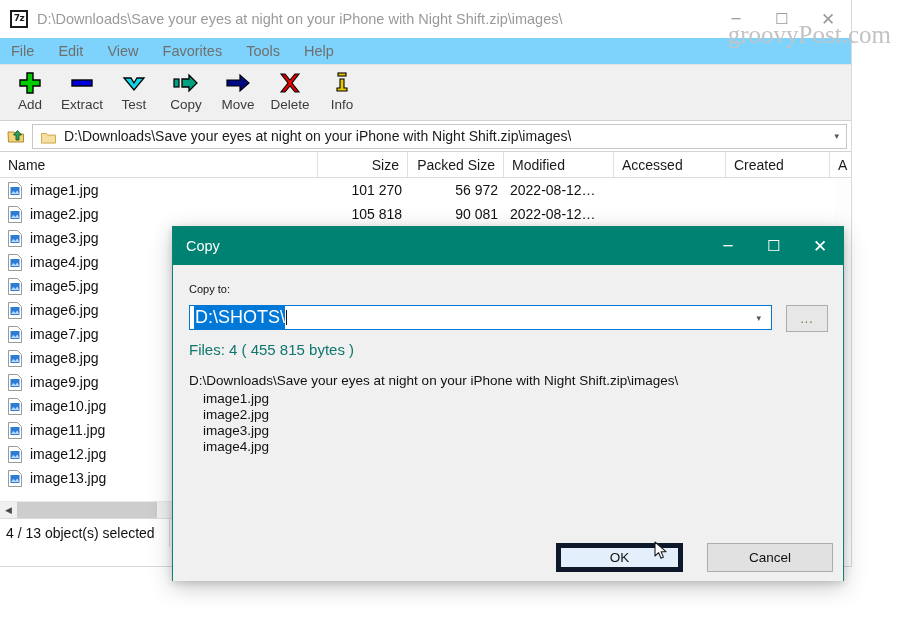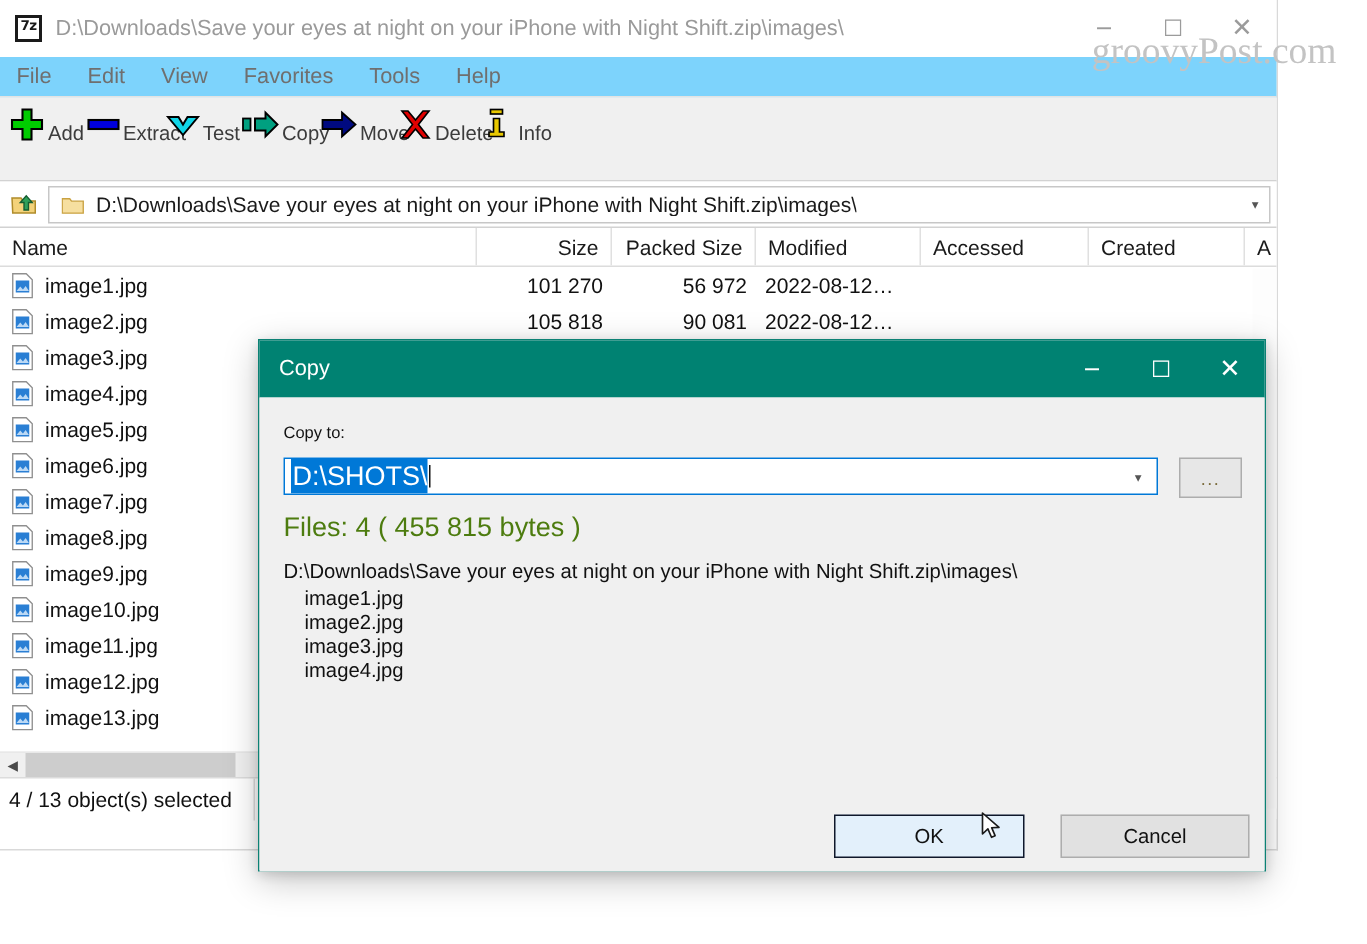--- a/index.html
+++ b/index.html
@@ -127,22 +127,22 @@
     display: flex;
     align-items: flex-start;
     padding-left: 4px;
     padding-top: 3px;
     border-bottom: 1px solid #d2d2d2;
     box-sizing: border-box;
   }
   .tool {
     width: 52px;
     display: flex;
-    flex-direction: row;
-    align-items: flex-end;
+    flex-direction: column;
+    align-items: center;
     justify-content: flex-start;
   }
   .tool-ico {
     height: 26px;
     width: 30px;
     display: flex;
     align-items: center;
     justify-content: center;
     margin-top: 2px;
   }
@@ -427,22 +427,22 @@
     align-items: center;
     justify-content: center;
     font-size: 12px;
     color: #7a6a3a;
     letter-spacing: 1px;
   }
   .dlg-files-count {
     position: absolute;
     left: 16px;
     top: 76px;
-    font-size: 18px;
-    color: #4d7c0f;
+    font-size: 15px;
+    color: #0f766e;
     white-space: nowrap;
   }
   .dlg-srcpath {
     position: absolute;
     left: 16px;
     top: 108px;
     font-size: 13.5px;
     color: #111111;
     white-space: nowrap;
   }
@@ -468,21 +468,21 @@
     align-items: center;
     justify-content: center;
     font-size: 13.5px;
     color: #111111;
     box-sizing: border-box;
   }
   .dlg-btn.ok {
     left: 383px;
     width: 127px;
     background: #e3f0fb;
-    border: 1px solid #0f172a;
+    border: 5px solid #0f172a;
   }
   .dlg-btn.cancel {
     left: 534px;
     width: 126px;
     background: #e1e1e1;
     border: 1px solid #adadad;
   }
 
   
   .cursor {

